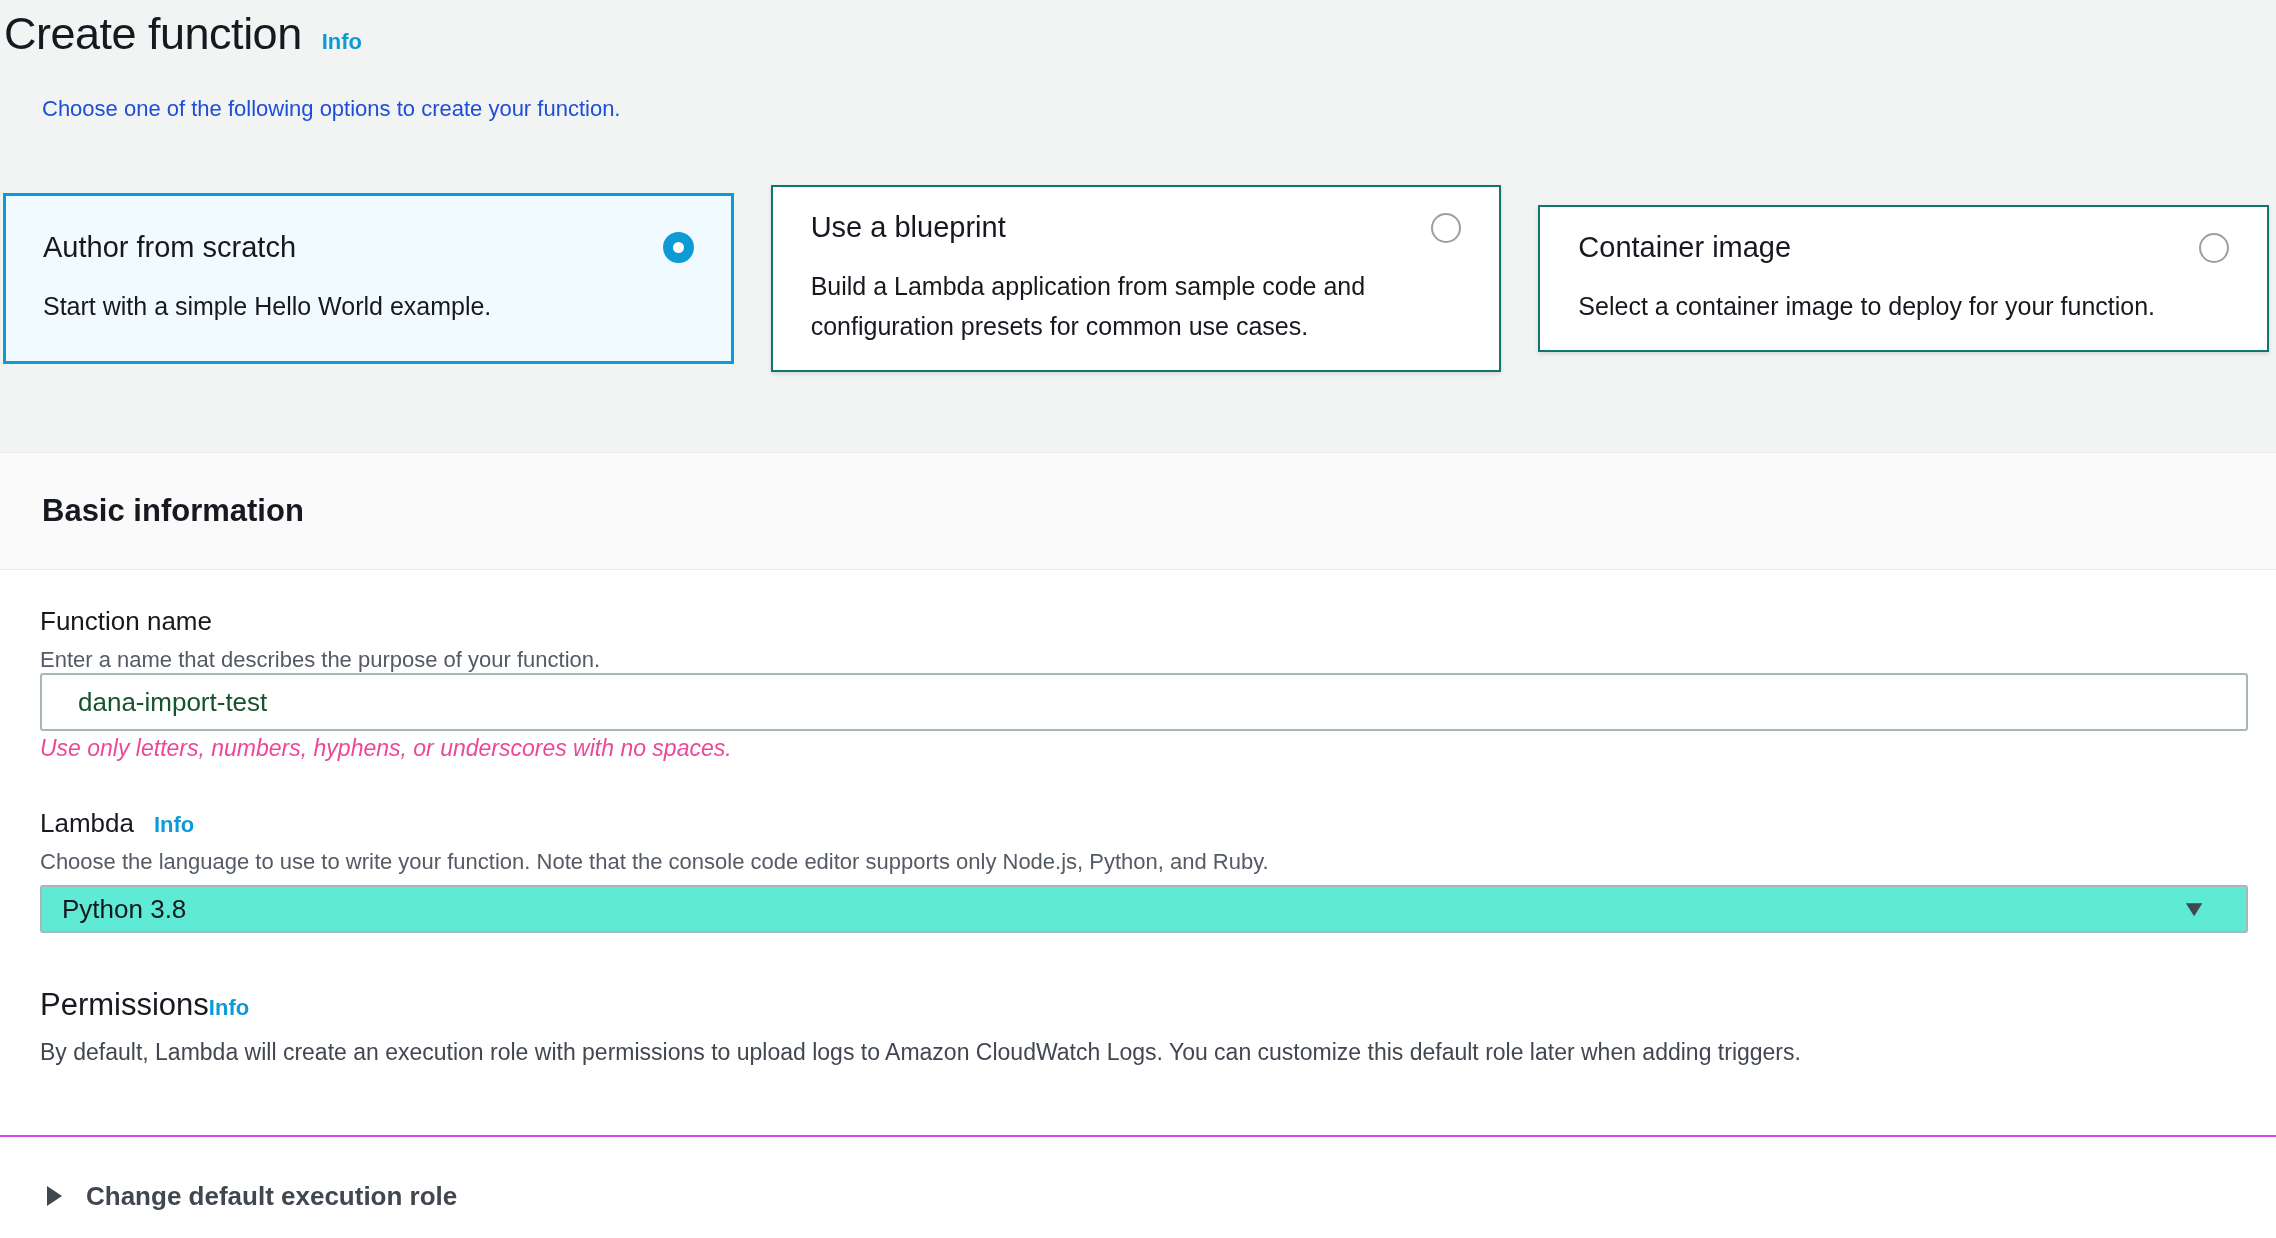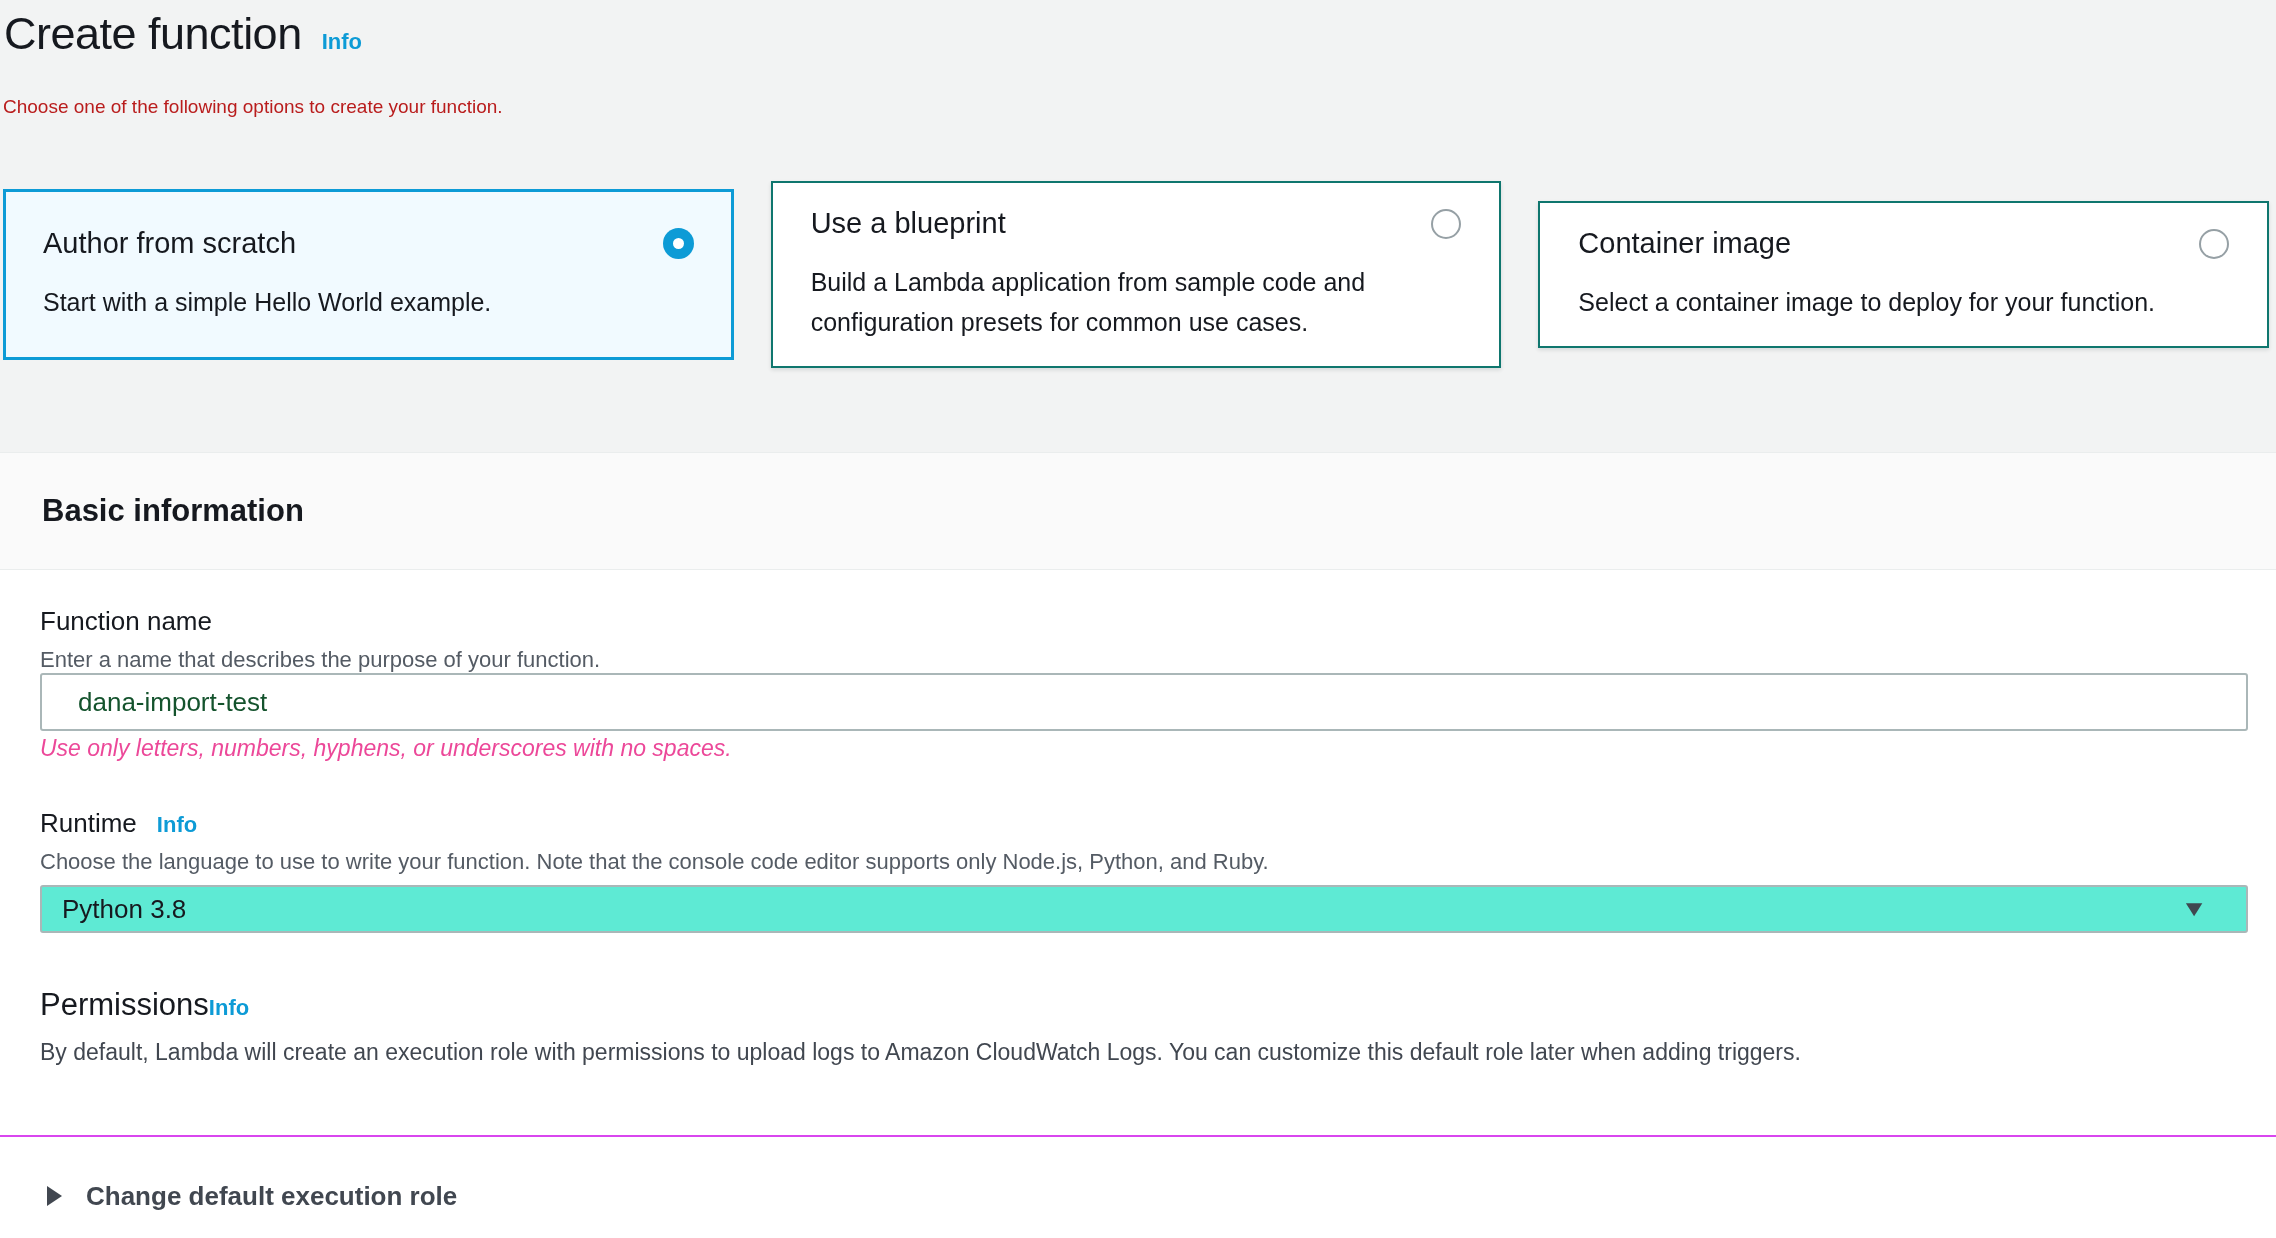--- a/index.html
+++ b/index.html
@@ -31,22 +31,23 @@
   }
   .info-link {
     font-size: 22px;
     font-weight: 700;
     color: #0d9bd6;
     text-decoration: none;
     cursor: pointer;
   }
   .subtitle {
     margin-top: 36px;
-    font-size: 19px;
-    color: #b91c1c;
+    font-size: 22px;
+    color: #1d4ed8;
+    margin-left: 39px;
   }
 
   
   .cards {
     display: flex;
     gap: 37px;
     margin-top: 46px;
     height: 221px;
     align-items: center;
   }
@@ -261,21 +262,21 @@
   </div>
 
   <div class="panel-body">
     <div class="field-label">Function name</div>
     <p class="field-desc">Enter a name that describes the purpose of your function.</p>
     <input class="text-input" type="text" value="dana-import-test" style="">
     <p class="constraint">Use only letters, numbers, hyphens, or underscores with no spaces.</p>
 
     <div class="runtime-block">
       <div class="field-label">
-        <span>Runtime</span>
+        <span>Lambda</span>
         <a class="info-link">Info</a>
       </div>
       <p class="field-desc">Choose the language to use to write your function. Note that the console code editor supports only Node.js, Python, and Ruby.</p>
       <div class="select">
         <span>Python 3.8</span>
         <span class="arrow">▼</span>
       </div>
     </div>
 
     <div class="permissions-heading">

